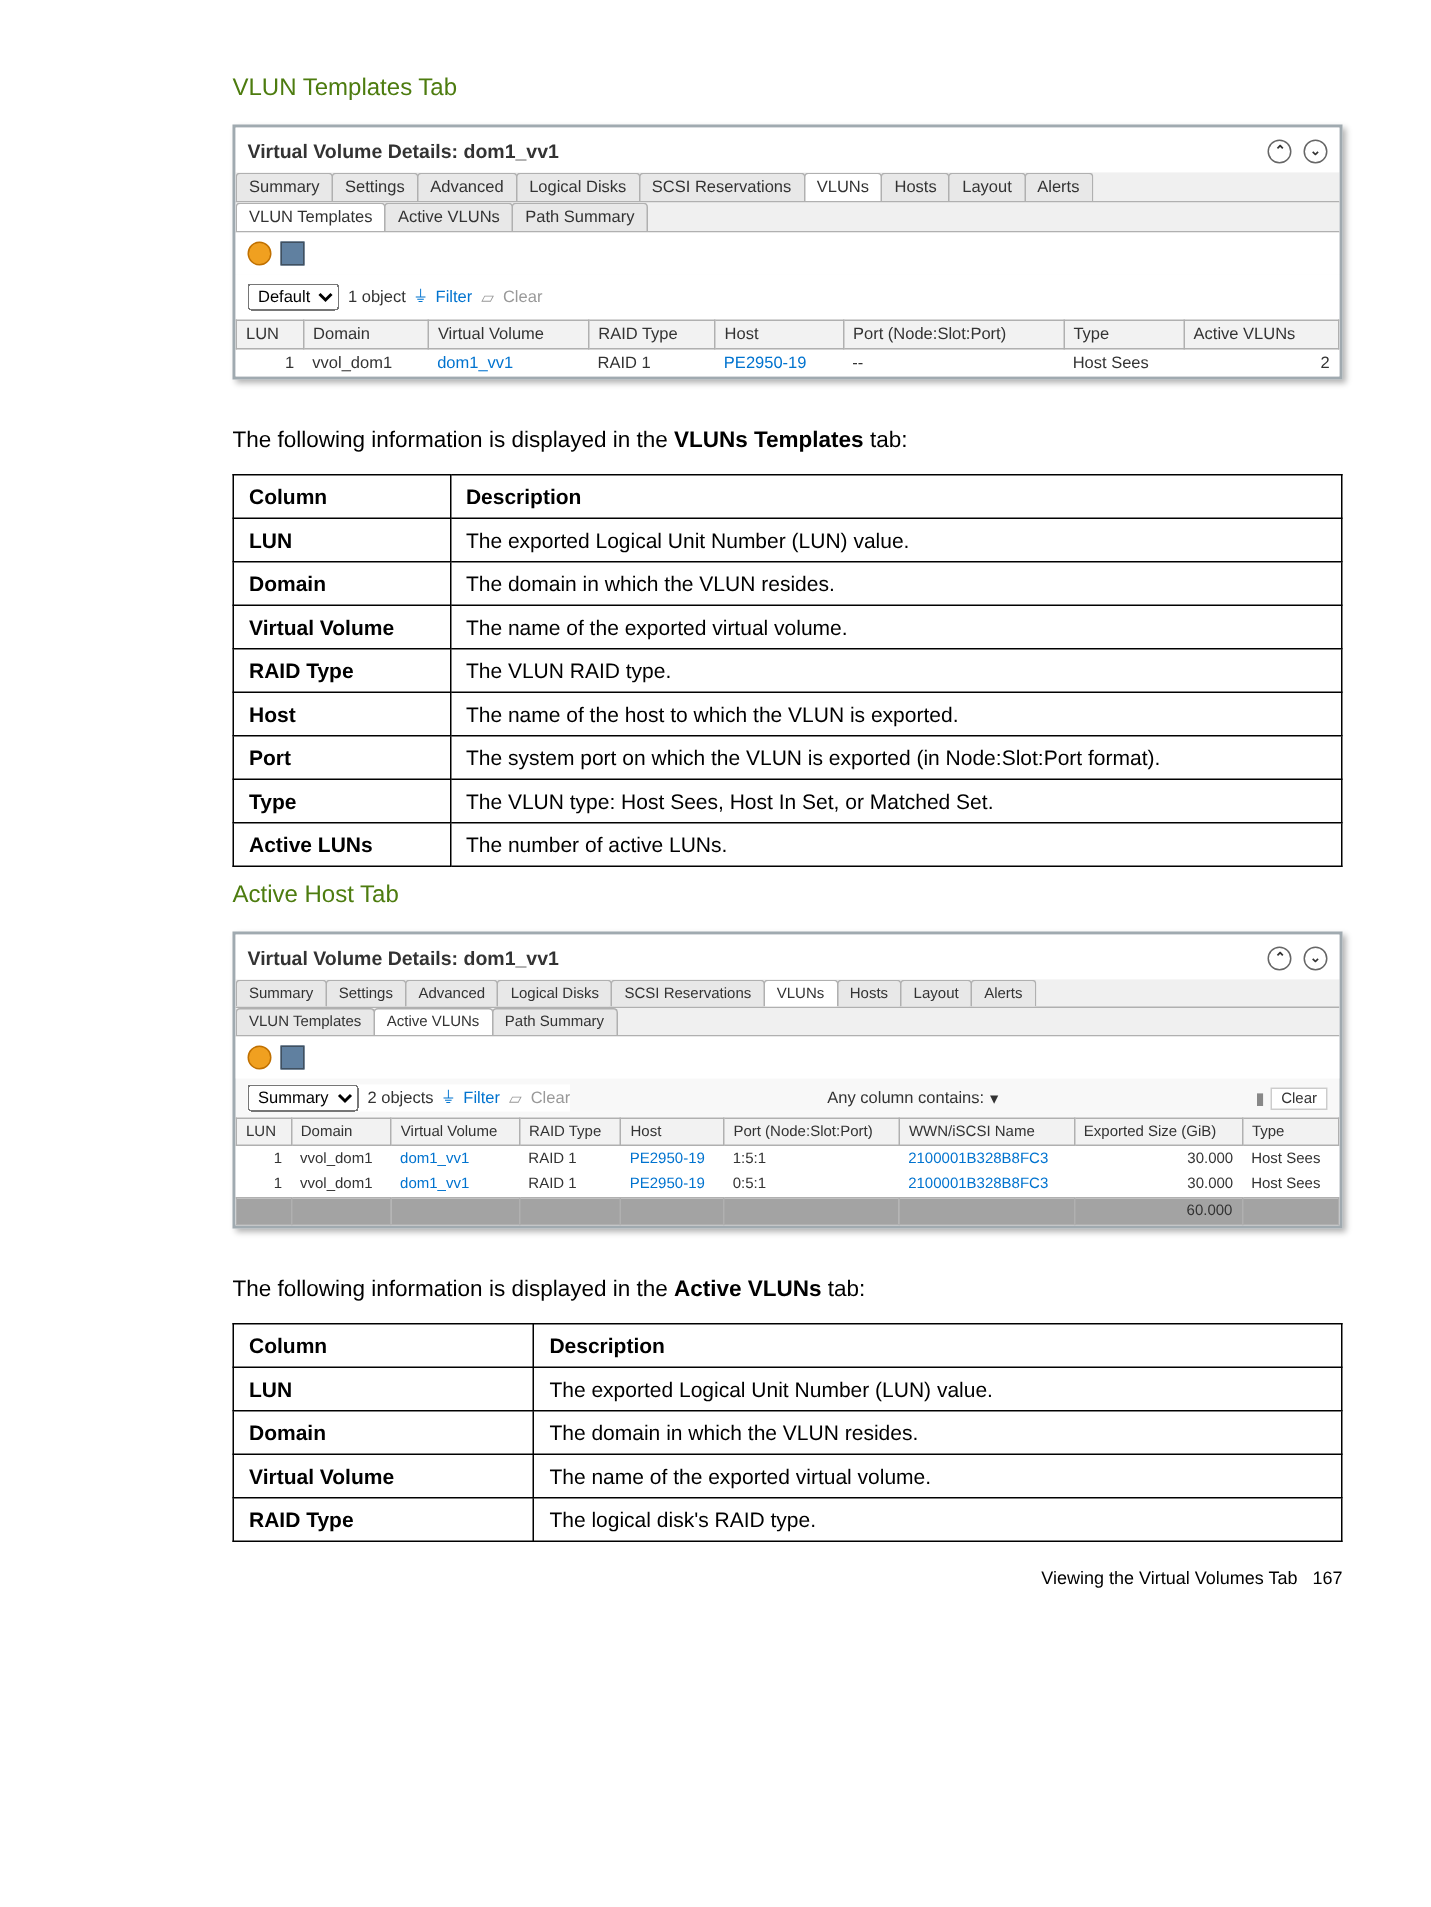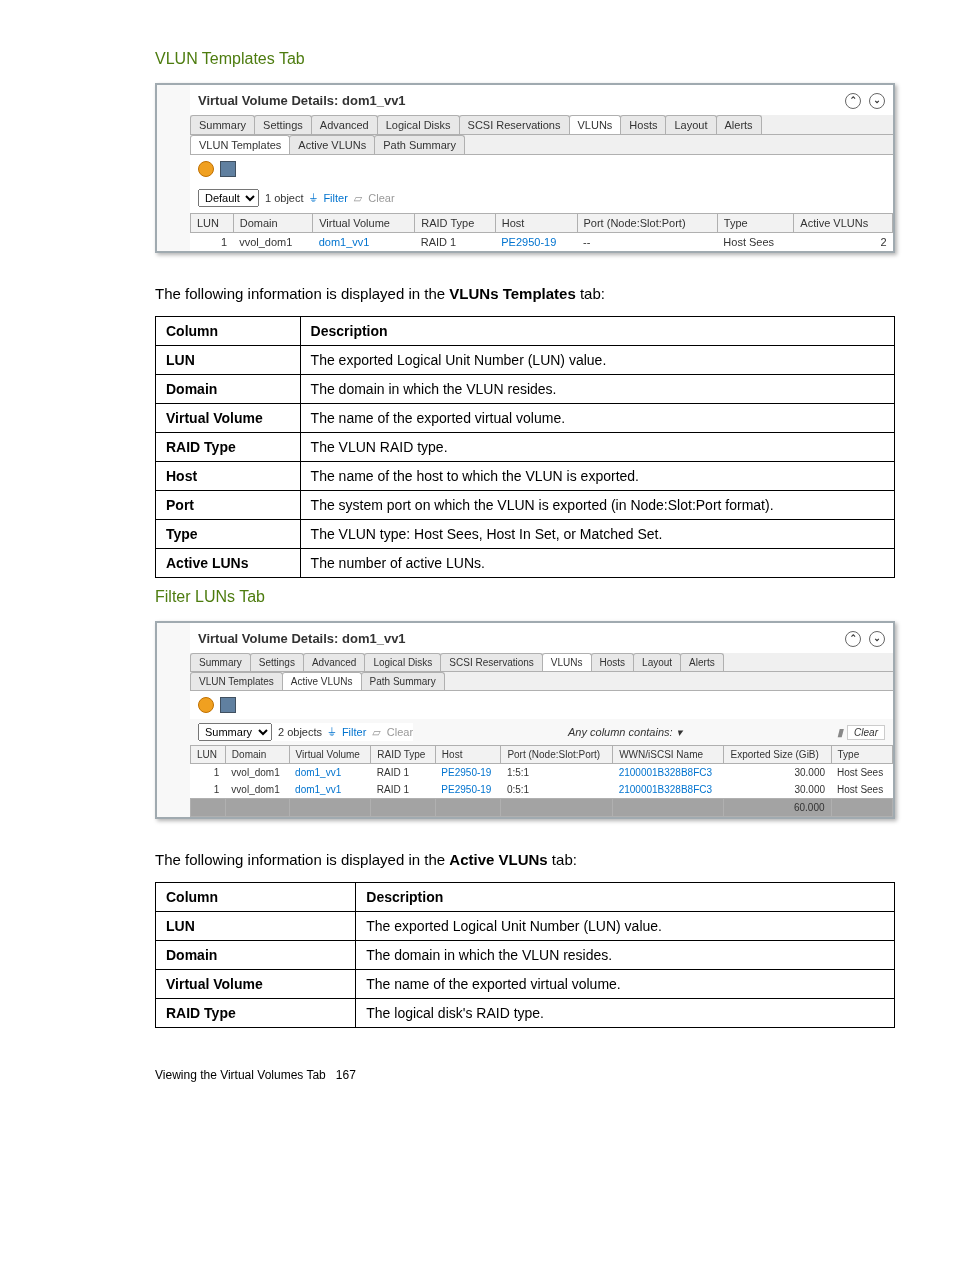--- a/index.html
+++ b/index.html
@@ -18,21 +18,20 @@
     font-weight: normal;
   }
   .shot {
     border: 2px solid #a0aab0;
     box-shadow: 2px 2px 4px rgba(0,0,0,0.3);
     background: #f8f8f8;
     font-size: 11px;
     color: #333;
     margin-bottom: 32px;
     overflow: hidden;
-    padding-left: 33px;
   }
   .shot .titlebar {
     font-weight: bold;
     font-size: 13px;
     padding: 6px 8px;
     display: flex;
     justify-content: space-between;
     align-items: center;
     background: #fff;
   }
@@ -123,30 +122,31 @@
   }
   table.doc th, table.doc td {
     border:1px solid #000;
     padding:6px 10px;
     text-align:left;
     vertical-align:top;
   }
   table.doc th { font-weight:bold; }
   .footer {
     font-size:12px;
-    margin-top:40px;
+    text-align:right;
+    margin-top:17px;
   }
   .colfilter {
     display:flex;
     justify-content:space-between;
     align-items:center;
     padding:4px 8px;
     font-size:11px;
   }
-  .any-col { display:flex; align-items:center; gap:4px;font-style:italic;}
+  .any-col { display:flex; align-items:center; gap:4px;}
   .clearbtn {
     border:1px solid #ccc;
     padding:1px 6px;
     background:#fff;
     font-size:10px;
   }
 </style>
 </head>
 <body>
 
@@ -252,21 +252,21 @@
         <td><b>Type</b></td>
         <td>The VLUN type: Host Sees, Host In Set, or Matched Set.</td>
       </tr>
   <tr>
         <td><b>Active LUNs</b></td>
         <td>The number of active LUNs.</td>
       </tr>
 </tbody>
   </table>
 
-<div class="section-title">Filter LUNs Tab</div>
+<div class="section-title">Active Host Tab</div>
 
 <div class="shot" style="font-size:10px;">
   <div class="titlebar">
     <span>Virtual Volume Details: dom1_vv1</span>
     <span class="icons">
       <span>⌃</span>
       <span>⌄</span>
     </span>
   </div>
   <div class="tabs" style="font-size:10px;">

